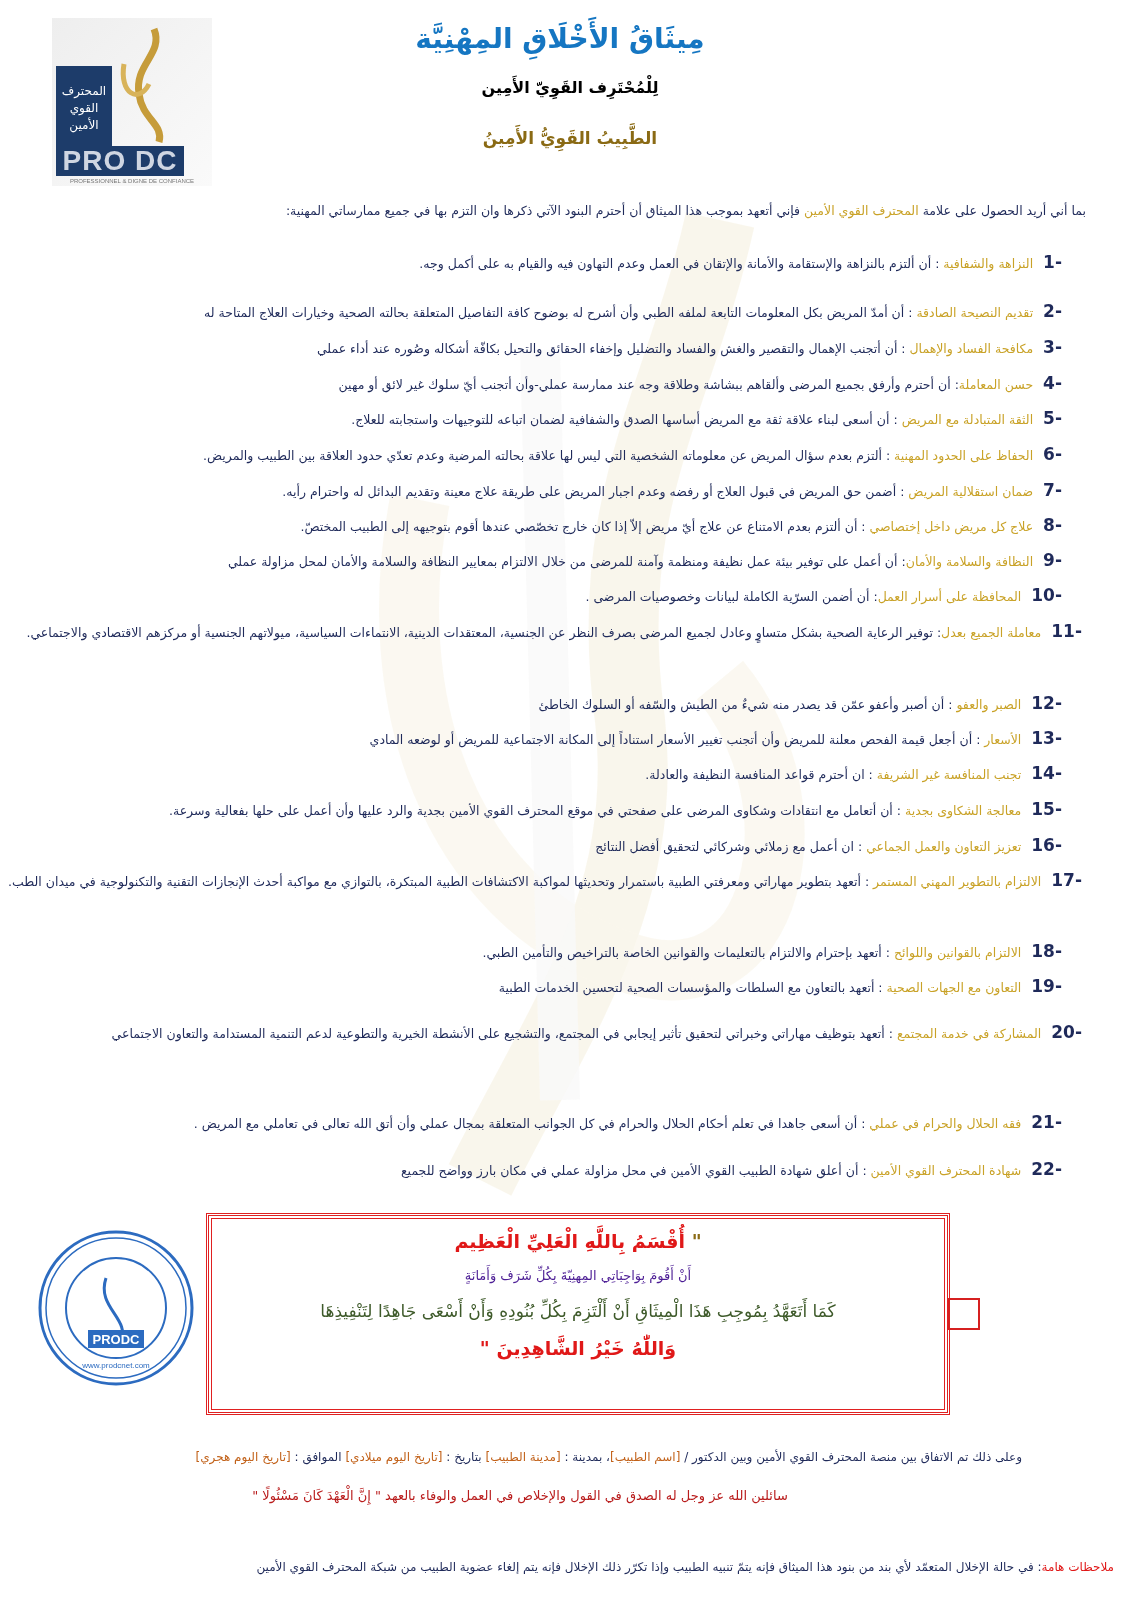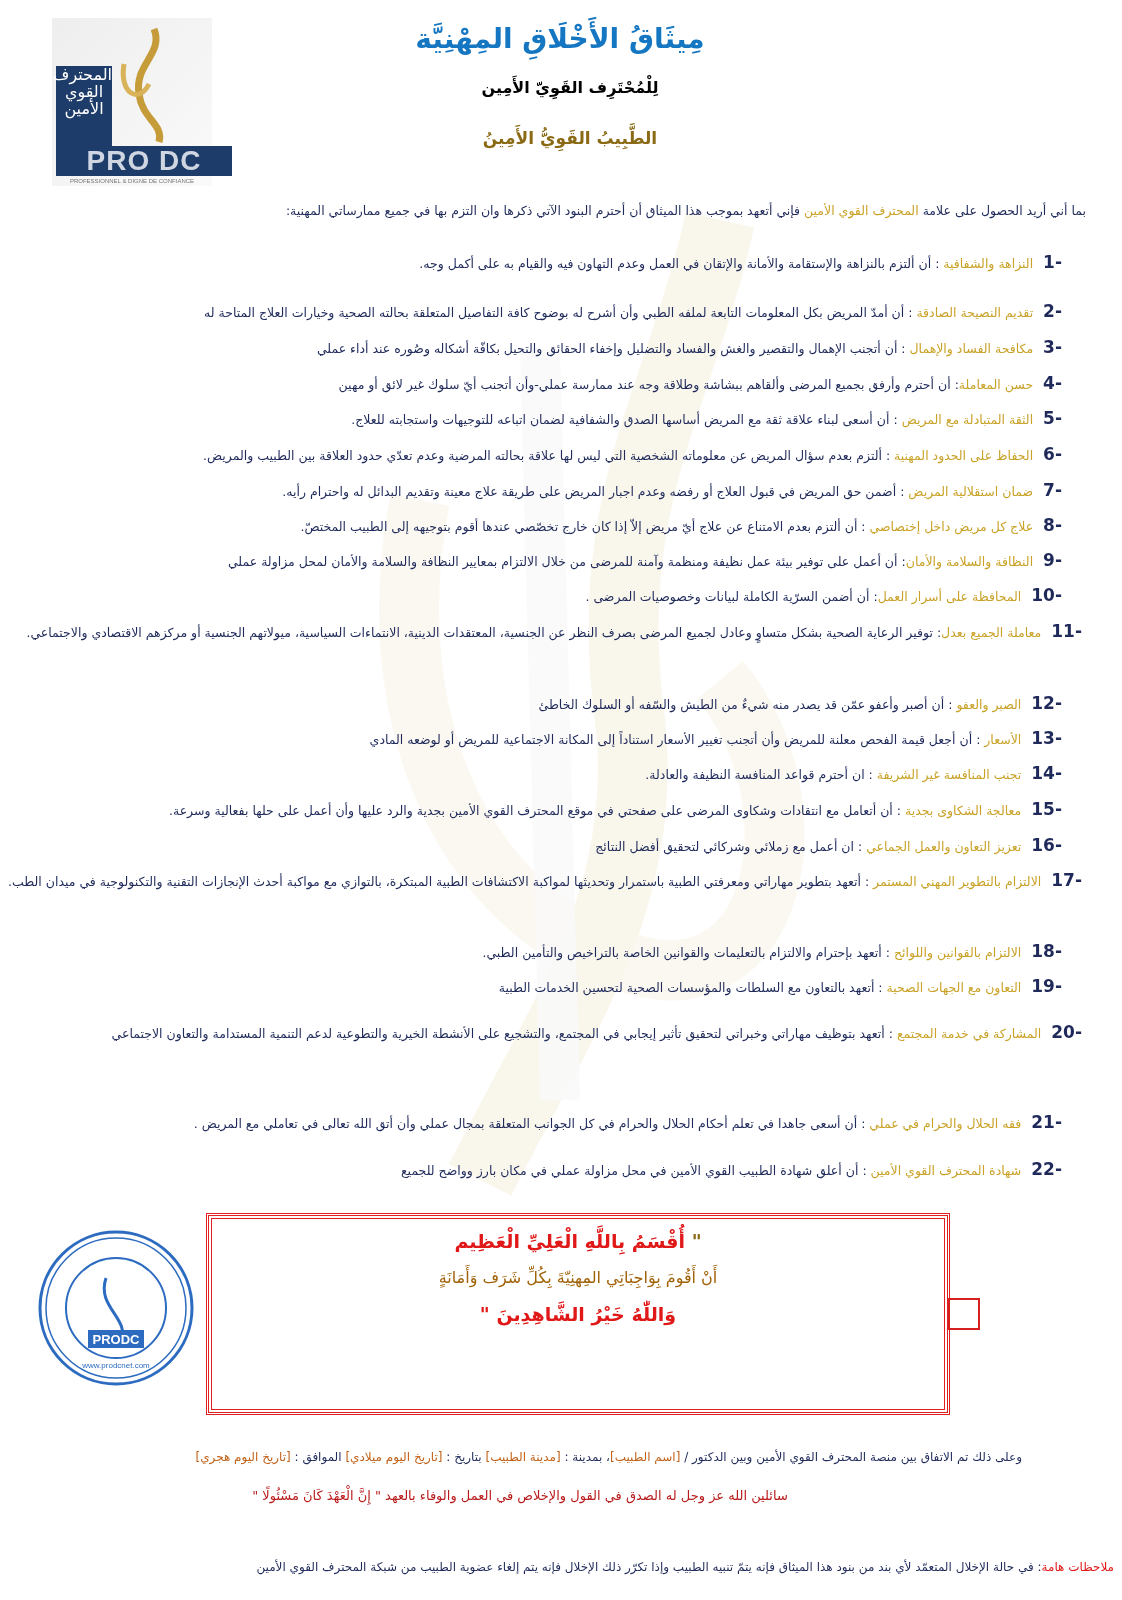--- a/index.html
+++ b/index.html
@@ -12,28 +12,28 @@
     position: absolute; left: 300px; top: 200px; width: 560px; height: 1000px;
     pointer-events: none; opacity: 0.35;
   }
   
   .logo {
     position: absolute; left: 52px; top: 18px; width: 160px; height: 168px;
     background: linear-gradient(135deg, #eeeeee, #fafafa);
   }
   .logo .navy {
     position: absolute; left: 4px; top: 48px; width: 56px; height: 80px;
-    background: #1d3c6a; color: #fff; font-size: 16px; line-height: 17px;
-    text-align: center; padding-top: 0; box-sizing: border-box;
+    background: #1d3c6a; color: #fff; font-size: 12px; line-height: 17px;
+    text-align: center; padding-top: 17px; box-sizing: border-box;
   }
   .logo .gold-mark {
     position: absolute; left: 62px; top: 6px; width: 60px; height: 120px;
   }
   .logo .prodc {
-    position: absolute; left: 4px; top: 128px; width: 176px; height: 30px;
+    position: absolute; left: 4px; top: 128px; width: 128px; height: 30px;
     background: #1d3c6a; color: #cfd6e2; font-weight: bold; font-size: 28px;
     line-height: 30px; text-align: center; direction: ltr; letter-spacing: 1px;
     font-family: "Liberation Sans", sans-serif;
   }
   .logo .tagline {
     position: absolute; left: 4px; top: 160px; width: 152px; font-size: 6px;
     color: #777; text-align: center; direction: ltr;
     font-family: "Liberation Sans", sans-serif;
   }
   .title {
@@ -65,21 +65,21 @@
   .item .head { color: #c9a227; text-align: right; }
   
   .oath {
     position: absolute; left: 206px; top: 1213px; width: 744px; height: 202px;
     border: 3px double #e02020; box-sizing: border-box;
     outline: 1px solid #e02020; outline-offset: -6px;
     text-align: center;
   }
   .oath .l1 { margin-top: 14px; color: #e01818; font-weight: bold; font-size: 19px; }
   .oath .l1 .q { color: #8a6a14; }
-  .oath .l2 { margin-top: 16px; color: #a16207; font-size: 16px; }
+  .oath .l2 { margin-top: 16px; color: #4c1d95; font-size: 13px; }
   .oath .l3 { margin-top: 18px; color: #3e5a2a; font-size: 17px; }
   .oath .l4 { margin-top: 16px; color: #e01818; font-weight: bold; font-size: 19px; }
   .checkbox {
     position: absolute; left: 948px; top: 1298px; width: 32px; height: 32px;
     border: 2px solid #d62020; box-sizing: border-box; background: #fff;
   }
   .stamp {
     position: absolute; left: 36px; top: 1228px; width: 160px; height: 160px;
   }
   .agreement {
@@ -163,20 +163,21 @@
   <text font-size="10" fill="#2c6bc0" font-weight="bold" font-family="Liberation Sans, sans-serif"><textPath href="#arc">PROFESSIONNEL &amp; DIGNE DE CONFIANCE</textPath></text>
   <path d="M70 50 C 60 80, 95 90, 85 115" stroke="#2c6bc0" stroke-width="3" fill="none"></path>
   <rect x="52" y="102" width="56" height="18" fill="#2c6bc0"></rect>
   <text x="80" y="116" text-anchor="middle" font-size="13" fill="#fff" font-weight="bold" font-family="Liberation Sans, sans-serif">PRODC</text>
   <text x="80" y="140" text-anchor="middle" font-size="8" fill="#2c6bc0" font-family="Liberation Sans, sans-serif">www.prodcnet.com</text>
 </svg>
 
 <div class="oath">
   <div class="l1"><span class="q">"</span> <span>أُقْسَمُ بِاللَّهِ الْعَلِيِّ الْعَظِيم</span></div>
   <div class="l2">أَنْ أَقُومَ بِوَاجِبَاتِي المِهنِيّةَ بِكُلِّ شَرَف وَأَمَانَةٍ</div>
+  <div class="l3">كَمَا أَتَعَهَّدُ بِمُوجِبِ هَذَا الْمِيثَاقِ أَنْ أَلْتَزِمَ بِكُلِّ بُنُودِهِ وَأَنْ أَسْعَى جَاهِدًا لِتَنْفِيذِهَا</div>
   <div class="l4"><span>وَاللّٰهُ خَيْرُ الشَّاهِدِينَ</span> <span>"</span></div>
 </div>
 <div class="checkbox"></div>
 
 <div class="agreement">
   <span>وعلى ذلك تم الاتفاق بين منصة المحترف القوي الأمين وبين الدكتور / </span><span class="field">[اسم الطبيب]</span><span>، بمدينة : </span><span class="field">[مدينة الطبيب]</span><span> بتاريخ : </span><span class="field">[تاريخ اليوم ميلادي]</span><span> الموافق : </span><span class="field">[تاريخ اليوم هجري]</span>
 </div>
 
 <div class="prayer">سائلين الله عز وجل له الصدق في القول والإخلاص في العمل والوفاء بالعهد " إِنَّ الْعَهْدَ كَانَ مَسْئُولًا "</div>
 

